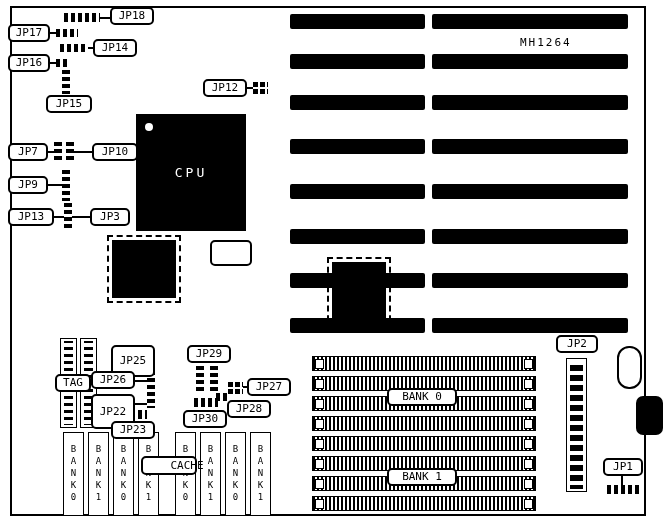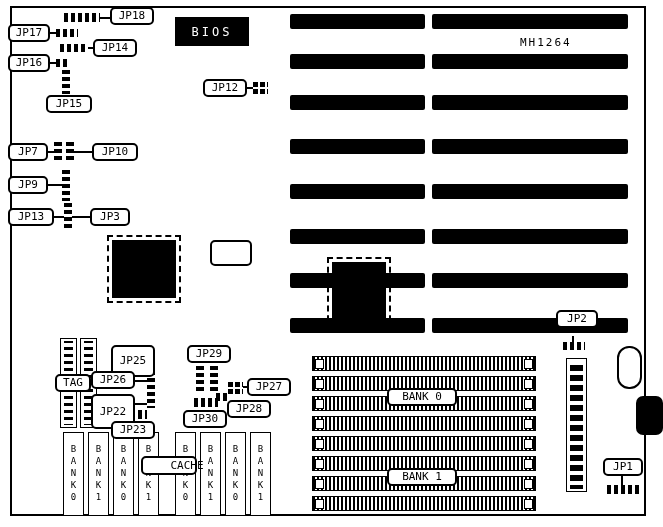--- a/index.html
+++ b/index.html
@@ -58,23 +58,20 @@
   <div class="cline" style="left:88px;top:47px;width:5px;height:2px;"></div>
   <div class="lbl" style="left:93px;top:39px;width:44px;height:18px;">JP14</div>
 
   <div class="lbl" style="left:8px;top:54px;width:42px;height:18px;">JP16</div>
   <div class="cline" style="left:50px;top:62px;width:6px;height:2px;"></div>
   <div class="jh" style="left:56px;top:59px;width:14px;height:8px;"></div>
 
   <div class="jv" style="left:62px;top:70px;width:8px;height:24px;"></div>
   <div class="lbl" style="left:46px;top:95px;width:46px;height:18px;">JP15</div>
 
-  <div class="blackbox" style="left:175px;top:17px;width:74px;height:29px;">
-    <span>BIOS</span>
-  </div>
 
   <div class="lbl" style="left:203px;top:79px;width:44px;height:18px;">JP12</div>
   <div class="cline" style="left:247px;top:87px;width:6px;height:2px;"></div>
   <div class="jg" style="left:253px;top:81px;width:15px;height:13px;"></div>
 
   <div class="lbl" style="left:8px;top:143px;width:40px;height:18px;">JP7</div>
   <div class="cline" style="left:48px;top:151px;width:6px;height:2px;"></div>
   <div class="jv" style="left:54px;top:142px;width:8px;height:21px;"></div>
   <div class="jv" style="left:66px;top:142px;width:8px;height:21px;"></div>
   <div class="cline" style="left:74px;top:151px;width:18px;height:2px;"></div>
@@ -83,20 +80,23 @@
   <div class="lbl" style="left:8px;top:176px;width:40px;height:18px;">JP9</div>
   <div class="cline" style="left:48px;top:184px;width:14px;height:2px;"></div>
   <div class="jv" style="left:62px;top:170px;width:8px;height:31px;"></div>
 
   <div class="lbl" style="left:8px;top:208px;width:46px;height:18px;">JP13</div>
   <div class="cline" style="left:54px;top:216px;width:10px;height:2px;"></div>
   <div class="jv" style="left:64px;top:203px;width:8px;height:28px;"></div>
   <div class="cline" style="left:72px;top:216px;width:18px;height:2px;"></div>
   <div class="lbl" style="left:90px;top:208px;width:40px;height:18px;text-align:center;">JP3</div>
 
+  <div class="blackbox cpu" style="left:136px;top:114px;width:110px;height:117px;">
+    <span style="font-size:13px;">CPU</span>
+  </div>
 
   <div class="qfp" style="left:112px;top:240px;width:64px;height:58px;"></div>
   <div class="crystal" style="left:210px;top:240px;width:42px;height:26px;"></div>
   <div class="qfp" style="left:332px;top:262px;width:54px;height:64px;"></div>
 
   <div class="isa" style="left:290px;top:14px;width:135px;"></div>
   <div class="isa" style="left:290px;top:54px;width:135px;"></div>
   <div class="isa" style="left:290px;top:95px;width:135px;"></div>
   <div class="isa" style="left:290px;top:139px;width:135px;"></div>
   <div class="isa" style="left:290px;top:184px;width:135px;"></div>
@@ -106,21 +106,21 @@
 
   <div class="isa" style="left:432px;top:14px;width:196px;"></div>
   <div class="isa" style="left:432px;top:54px;width:196px;"></div>
   <div class="isa" style="left:432px;top:95px;width:196px;"></div>
   <div class="isa" style="left:432px;top:139px;width:196px;"></div>
   <div class="isa" style="left:432px;top:184px;width:196px;"></div>
   <div class="isa" style="left:432px;top:229px;width:196px;"></div>
   <div class="isa" style="left:432px;top:273px;width:196px;"></div>
   <div class="isa" style="left:432px;top:318px;width:196px;"></div>
 
-  <div class="lbl" style="left:556px;top:310px;width:42px;height:18px;">JP2</div>
+  <div class="lbl" style="left:556px;top:335px;width:42px;height:18px;">JP2</div>
   <div class="cline" style="left:572px;top:336px;width:2px;height:6px;"></div>
   <div class="jh" style="left:563px;top:342px;width:22px;height:8px;"></div>
 
   <div class="dipsock" style="left:60px;top:338px;width:17px;height:90px;"></div>
   <div class="dipsock" style="left:80px;top:338px;width:17px;height:90px;"></div>
   <div class="lbl" style="left:55px;top:374px;width:36px;height:18px;z-index:6;">TAG</div>
 
   <div class="lbl" style="left:111px;top:345px;width:44px;height:32px;">JP25</div>
   <div class="jv" style="left:147px;top:364px;width:8px;height:44px;"></div>
   <div class="lbl" style="left:91px;top:371px;width:44px;height:18px;text-align:center;">JP26</div>

